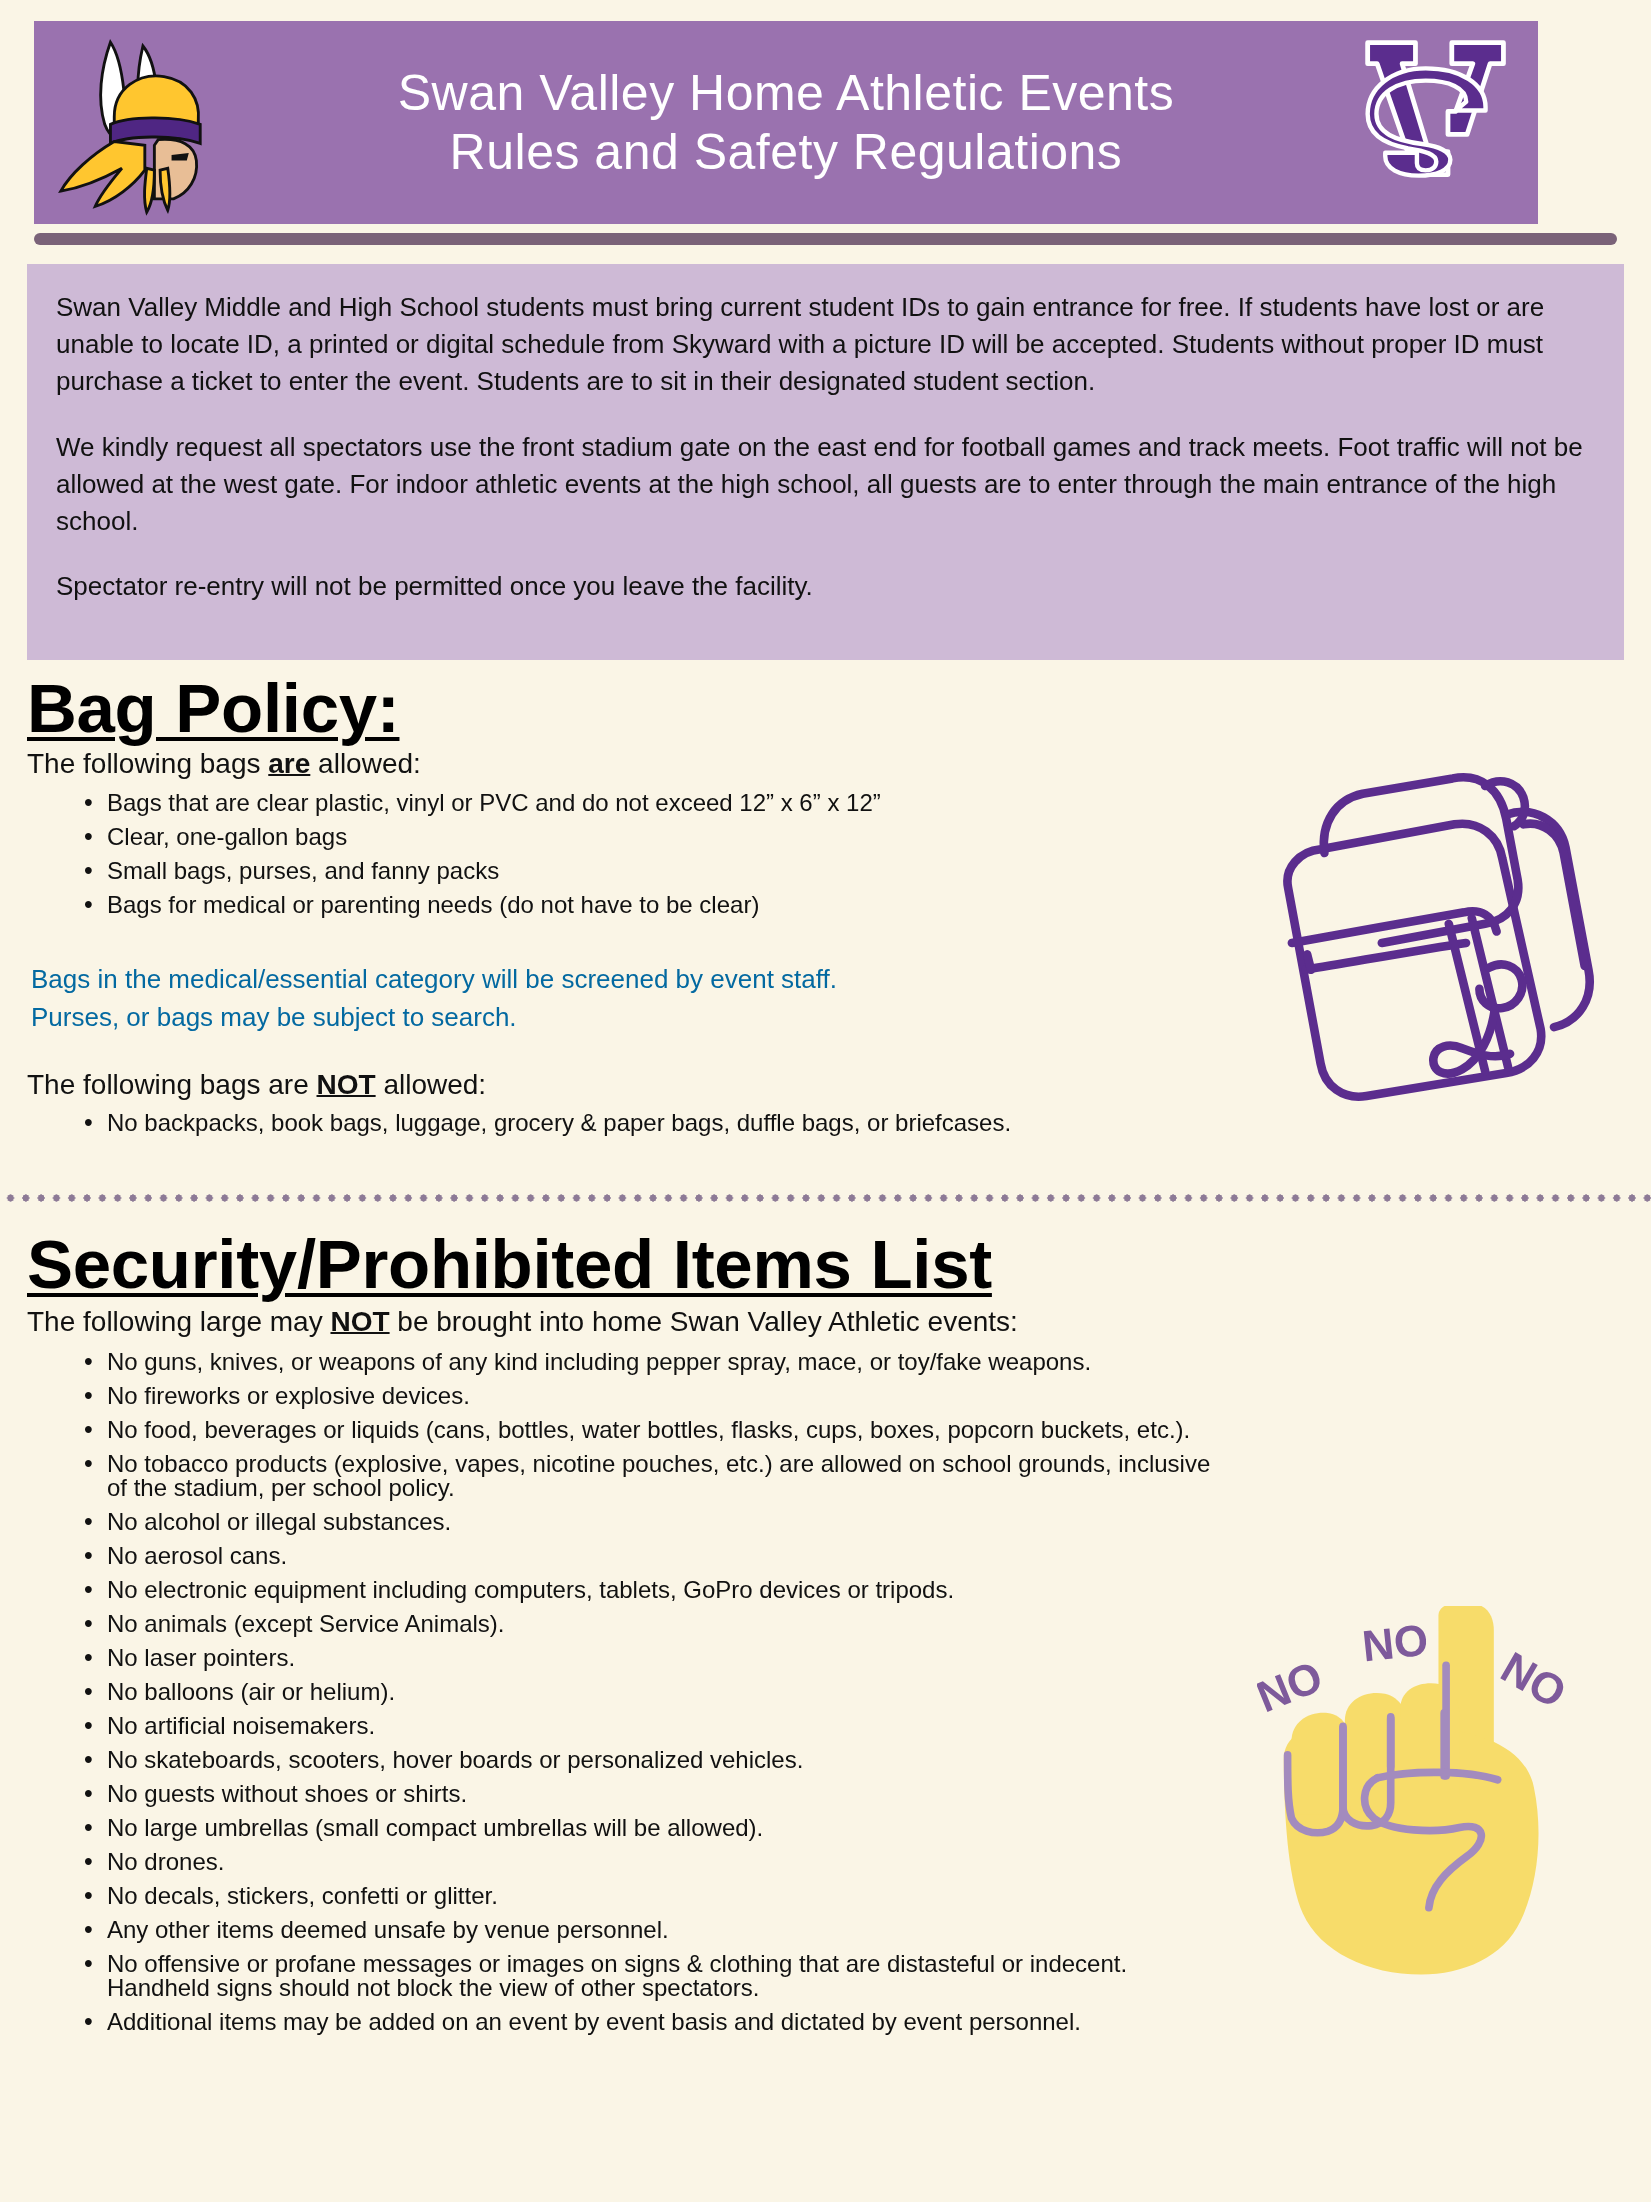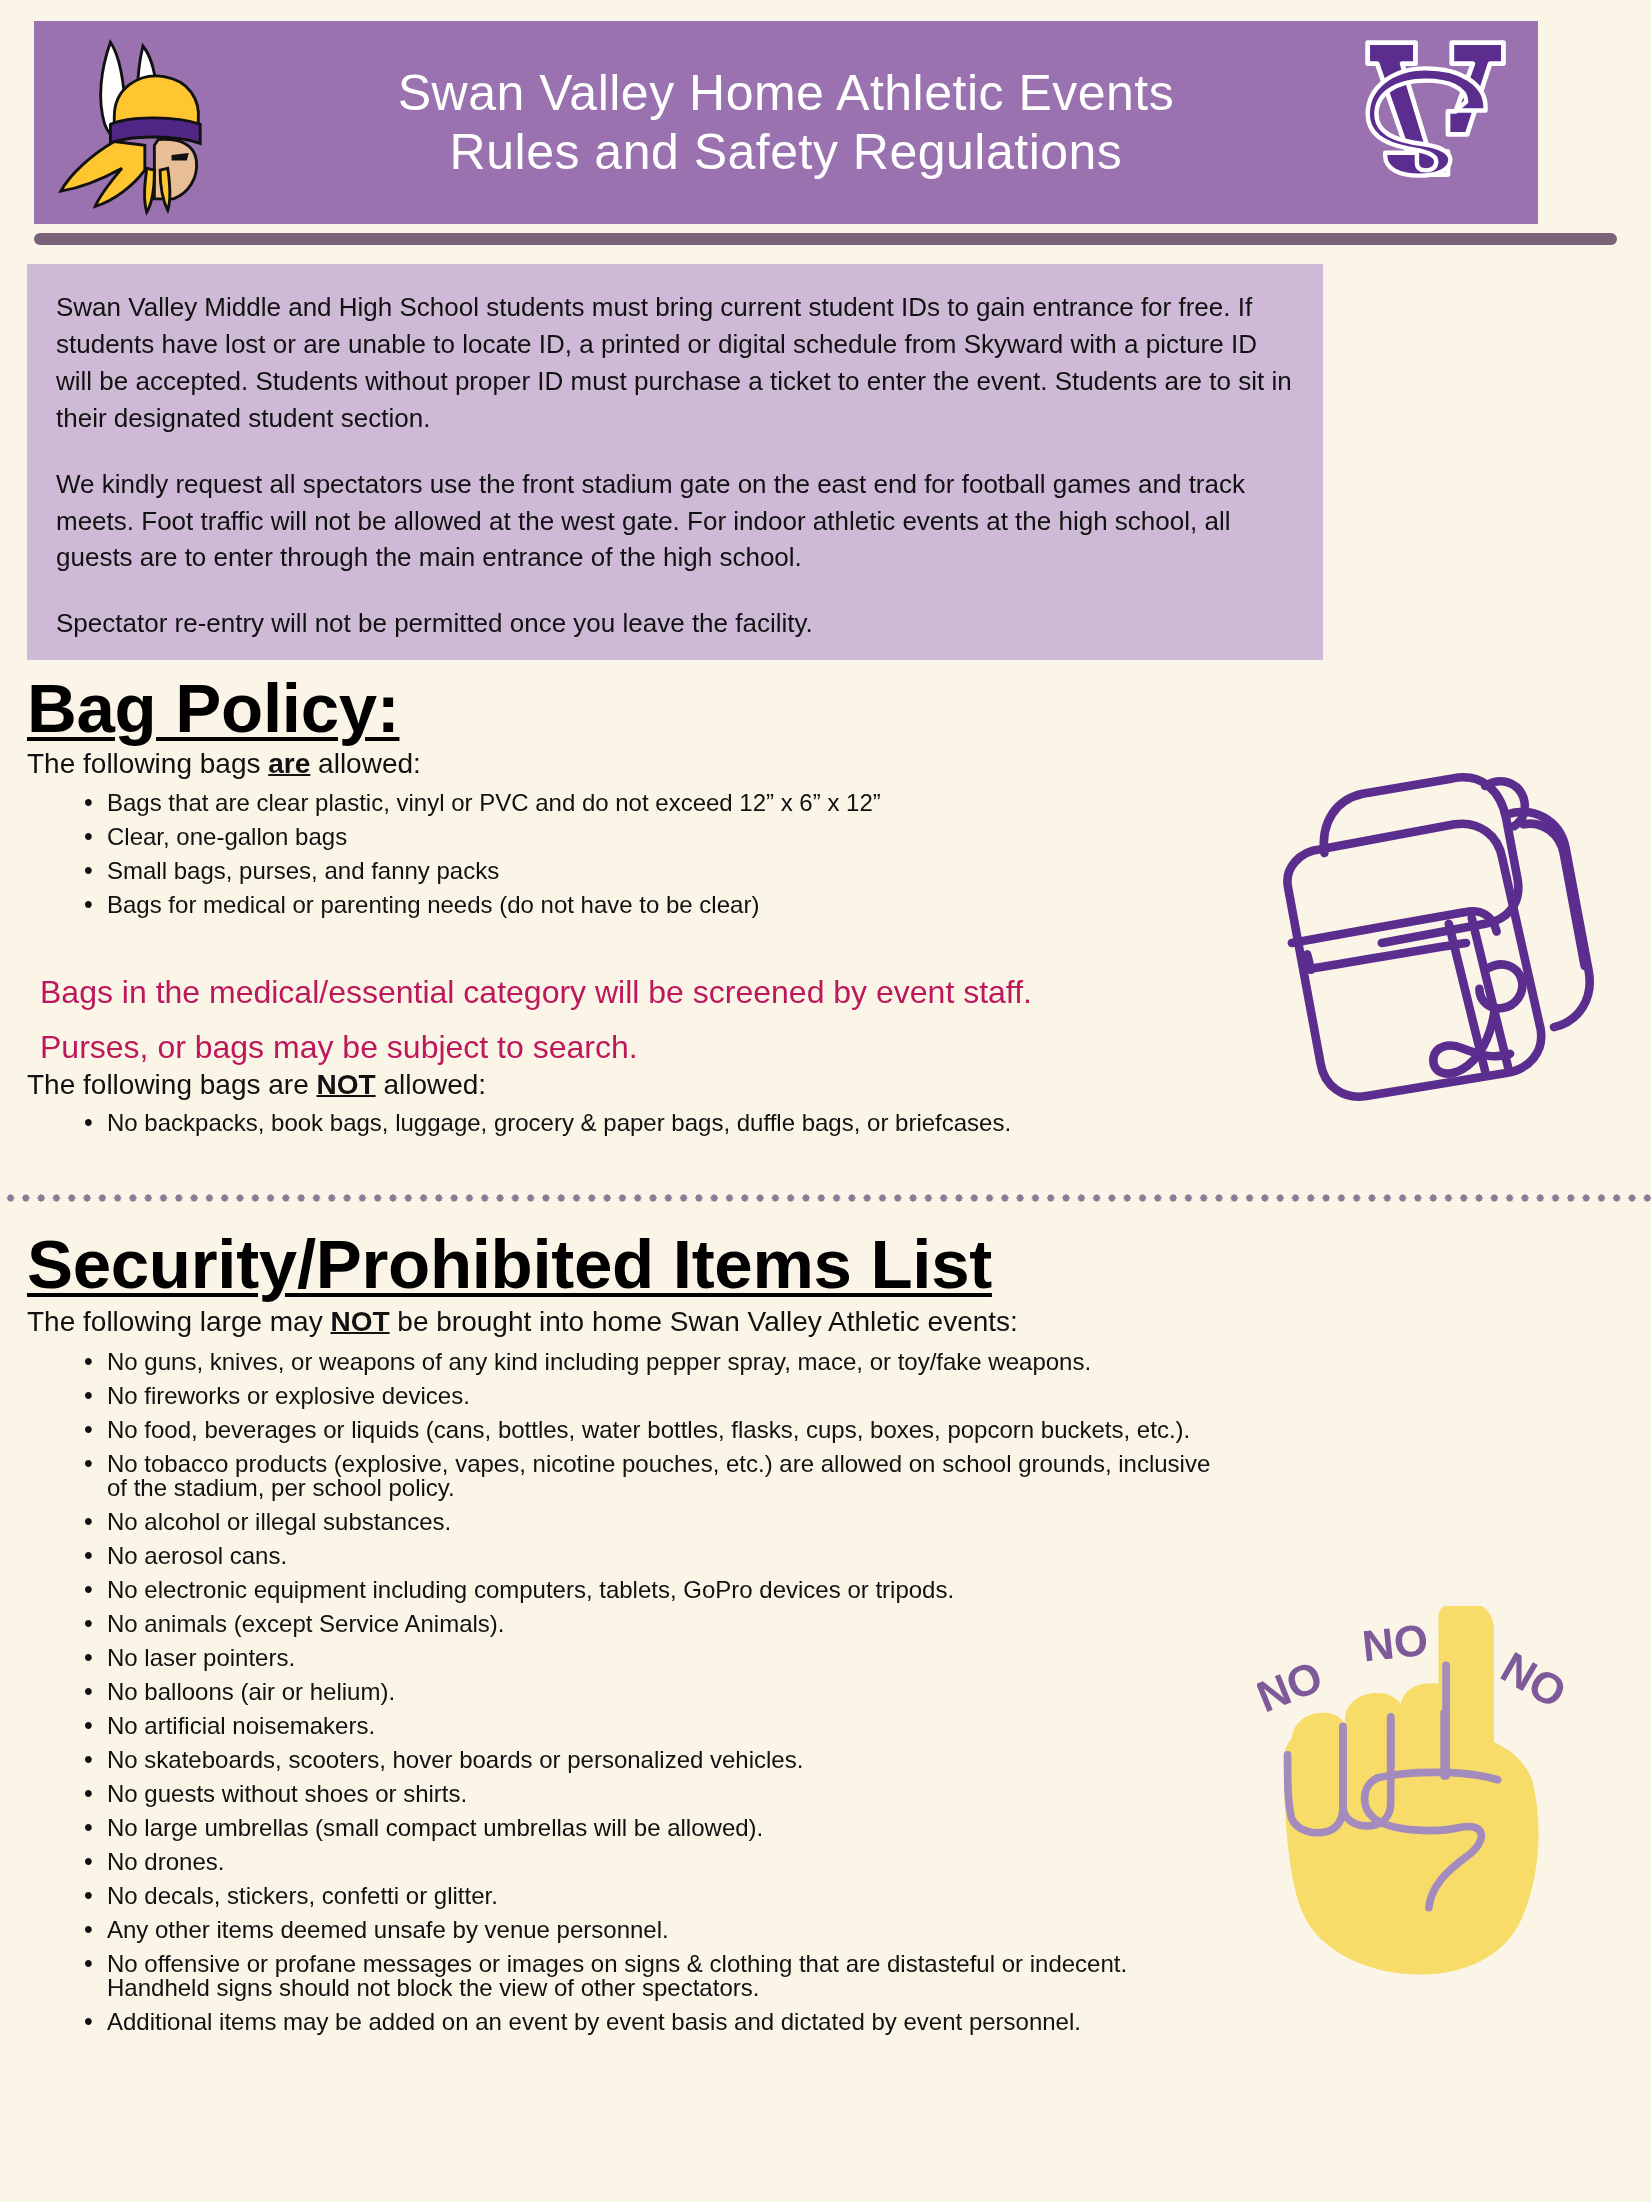--- a/index.html
+++ b/index.html
@@ -66,21 +66,21 @@
     height: 12.4px;
     background: #7A6278;
     border-radius: 6.7px;
   }
 
   
   .intro-box {
     position: absolute;
     left: 27px;
     top: 264px;
-    width: 1296px;
+    width: 1597px;
     height: 396px;
     background: #CEBAD6;
     box-sizing: border-box;
     padding: 25px 29px 9.6px 29px;
   }
   .intro-box p {
     margin: 0 0 29px 0;
     font-size: 26px;
     line-height: 1.42;
     color: #111;
@@ -121,24 +121,24 @@
     content: "\2022";
     position: absolute;
     left: 1.9px;
     top: -1px;
     font-size: 25px;
     color: #111;
   }
   ul.rules li .cont { display: block; padding-left: 0; }
 
   .plain-line {
-    font-size: 32px;
+    font-size: 26px;
     line-height: 1.32;
-    color: #be185d;
-    margin: 13px;
+    color: #0369a1;
+    margin: 4px;
   }
 
   b.u { font-weight: bold; text-decoration: underline; text-decoration-thickness: 2.4px; }
 
   
   .dotted-divider {
     position: absolute;
     left: 0px;
     top: 1193px;
     width: 1652px;

